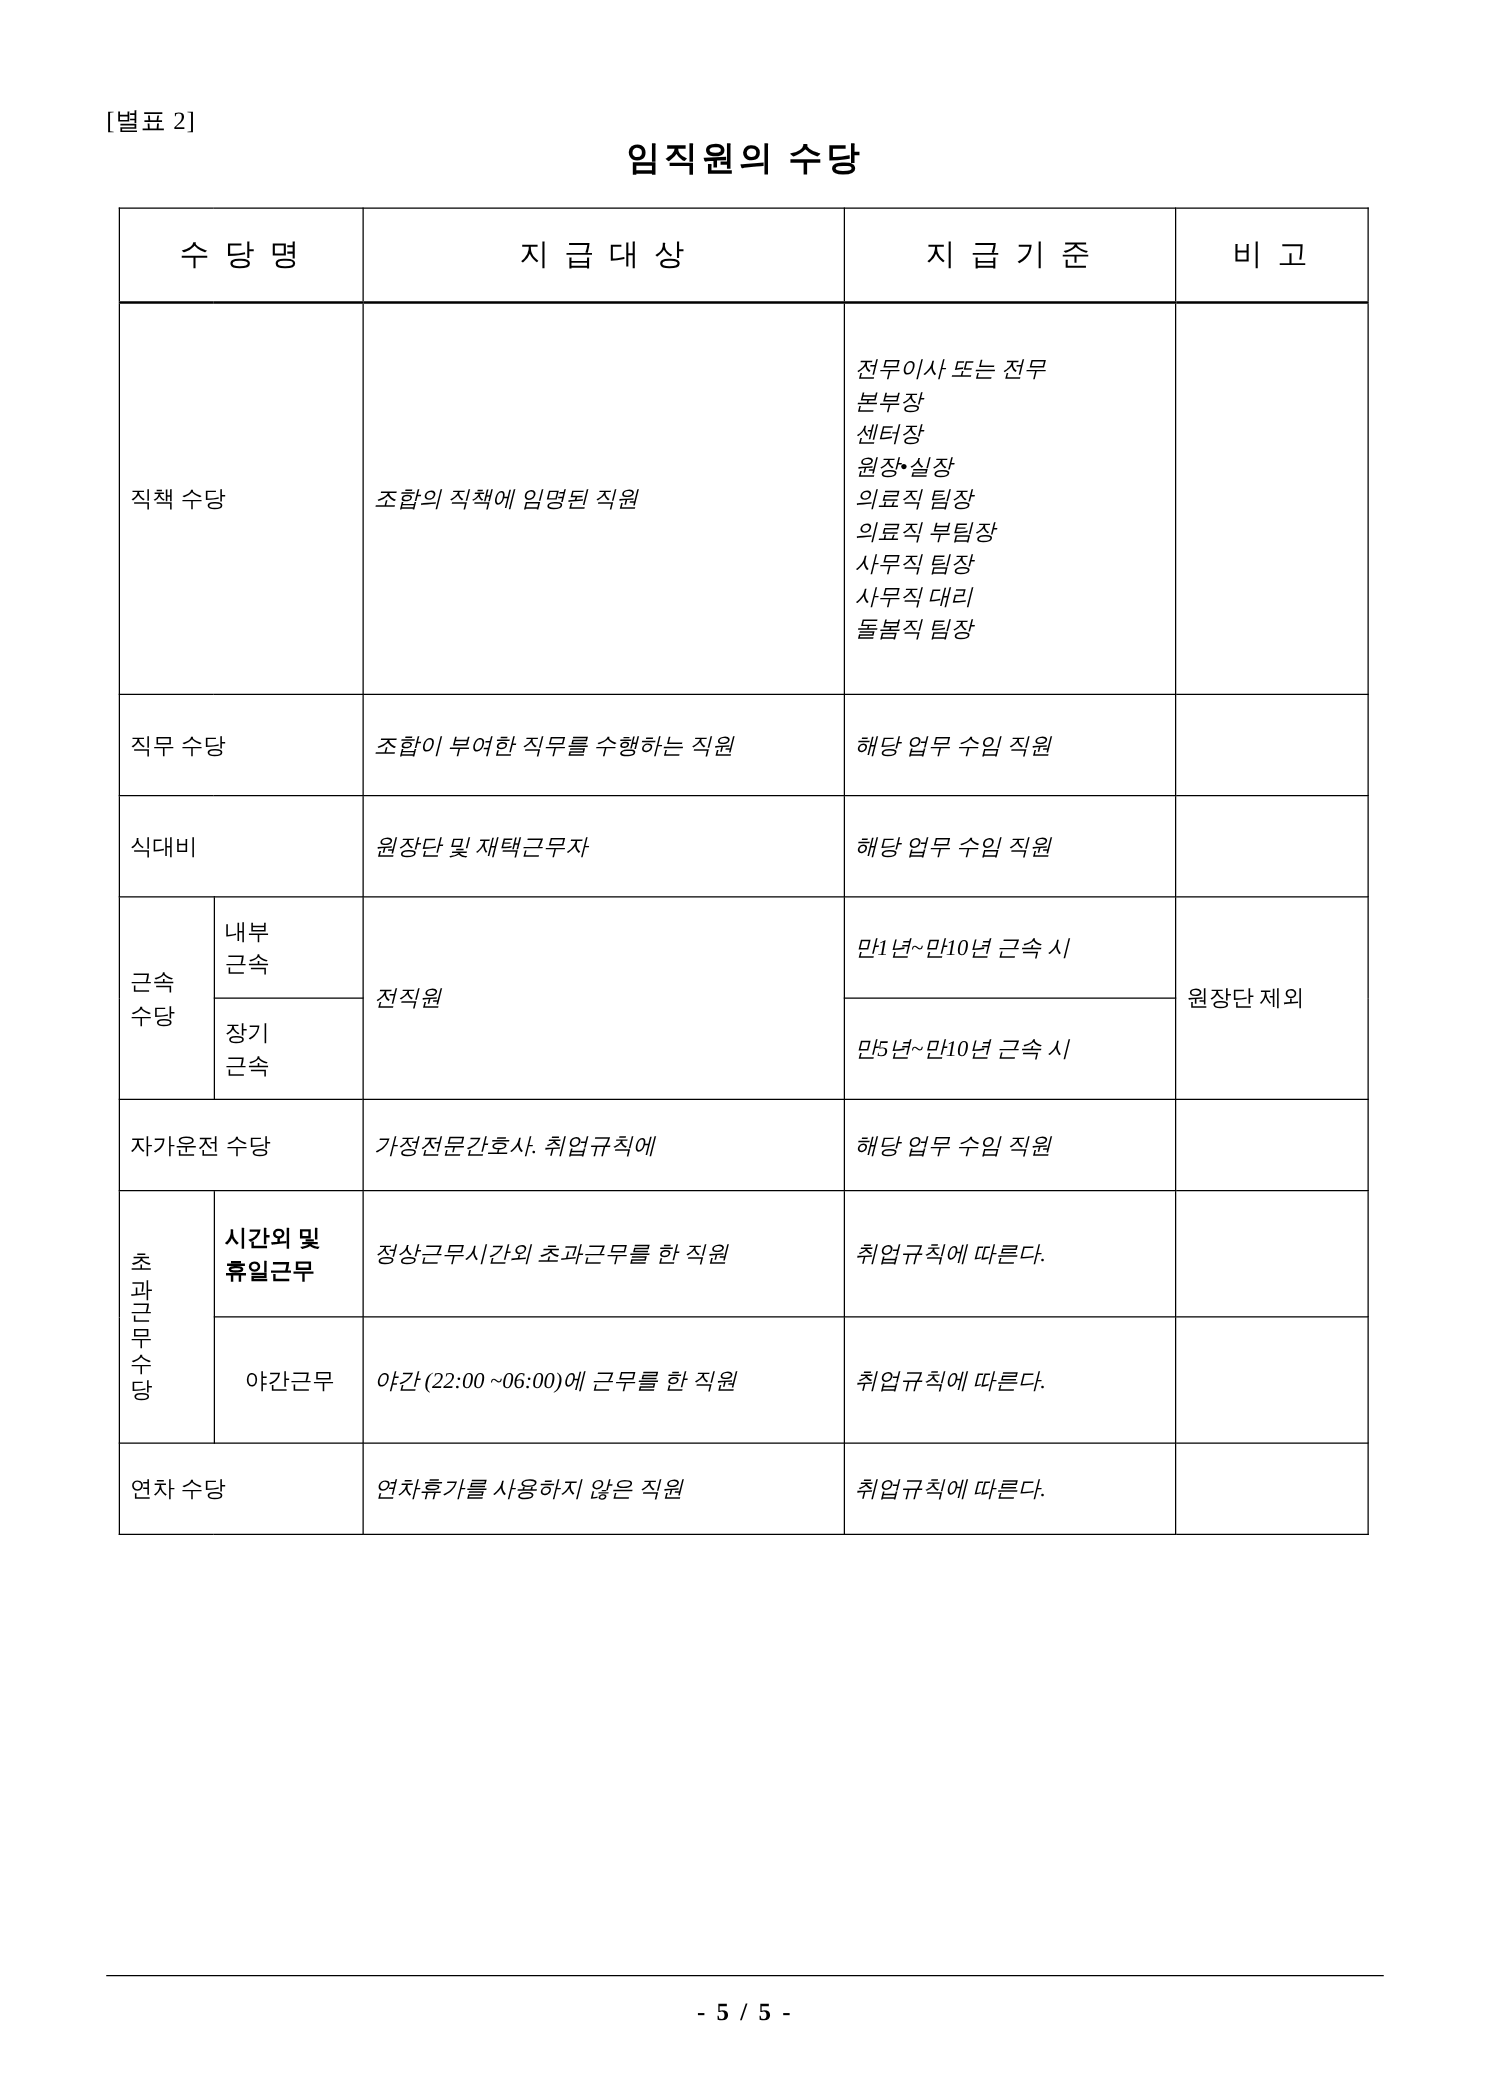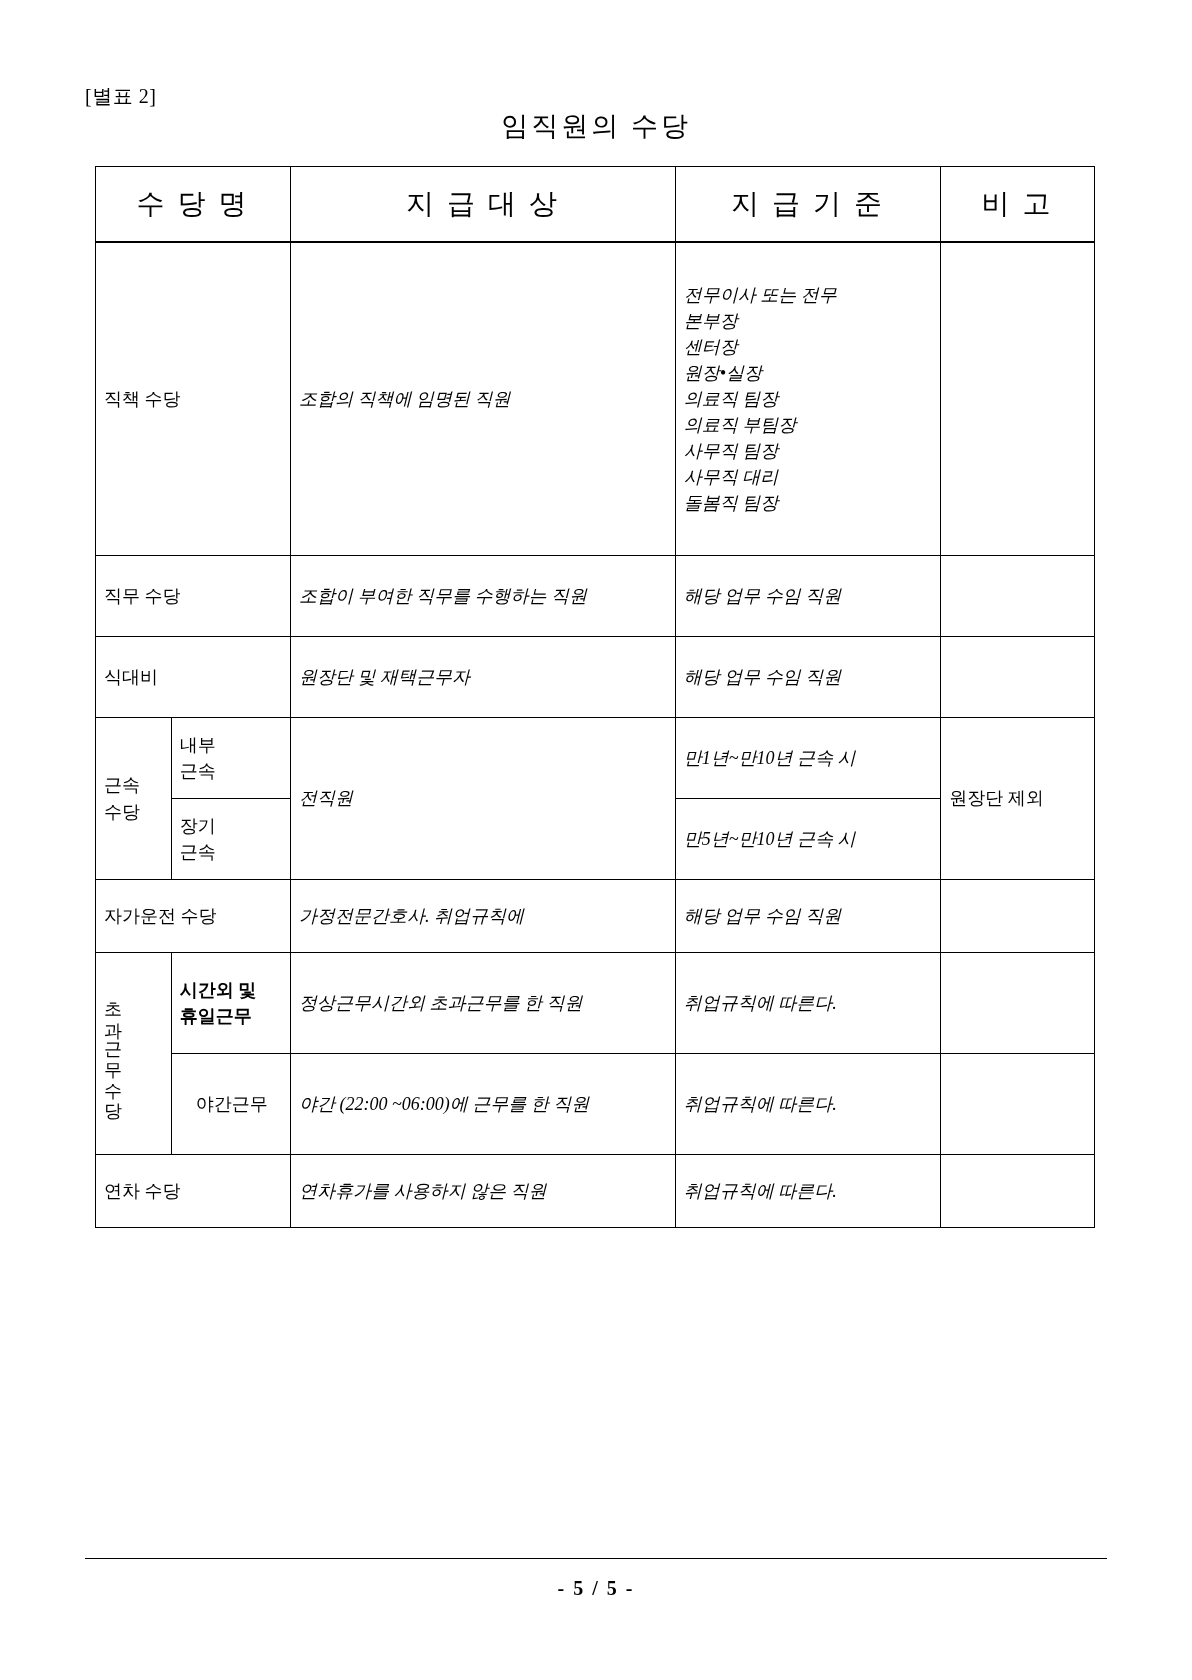--- a/index.html
+++ b/index.html
@@ -49,21 +49,21 @@
     font-size: 20px;
     letter-spacing: 0.5px;
   }
   .doc-title {
     position: absolute;
     top: 108px;
     left: 0;
     width: 100%;
     text-align: center;
     font-size: 27px;
-    font-weight: normal;
+    font-weight: bold;
     letter-spacing: 3px;
   }
 
   table.allowance {
     position: absolute;
     top: 166px;
     left: 95px;
     width: 1000px;
     border-collapse: collapse;
     table-layout: fixed;
@@ -71,21 +71,21 @@
   }
   table.allowance td, table.allowance th {
     border: 1px solid #000;
     padding: 6px 8px;
     vertical-align: middle;
     font-weight: normal;
     line-height: 1.45;
   }
   thead th {
     text-align: center;
-    font-size: 28px;
+    font-size: 24px;
     letter-spacing: 3px;
     height: 62px;
     border-bottom: 2.5px solid #000 !important;
   }
 
   td.center { text-align: left; }
   td.left   { text-align: left; font-style: italic; }
 
   .stack-line { display: block; }
 
@@ -97,21 +97,21 @@
     display: inline-block;
     line-height: 1;
   }
 
   .list-cell { line-height: 1.62; }
 
   .footer {
     position: absolute;
     left: 85px;
     right: 85px;
-    bottom: 80px;
+    bottom: 58px;
     margin-top: 36px;
   }
   .footer-rule {
     border-top: 1.5px solid #000;
     width: 100%;
   }
   .footer-page {
     text-align: center;
     font-size: 20px;
     letter-spacing: 2px;

